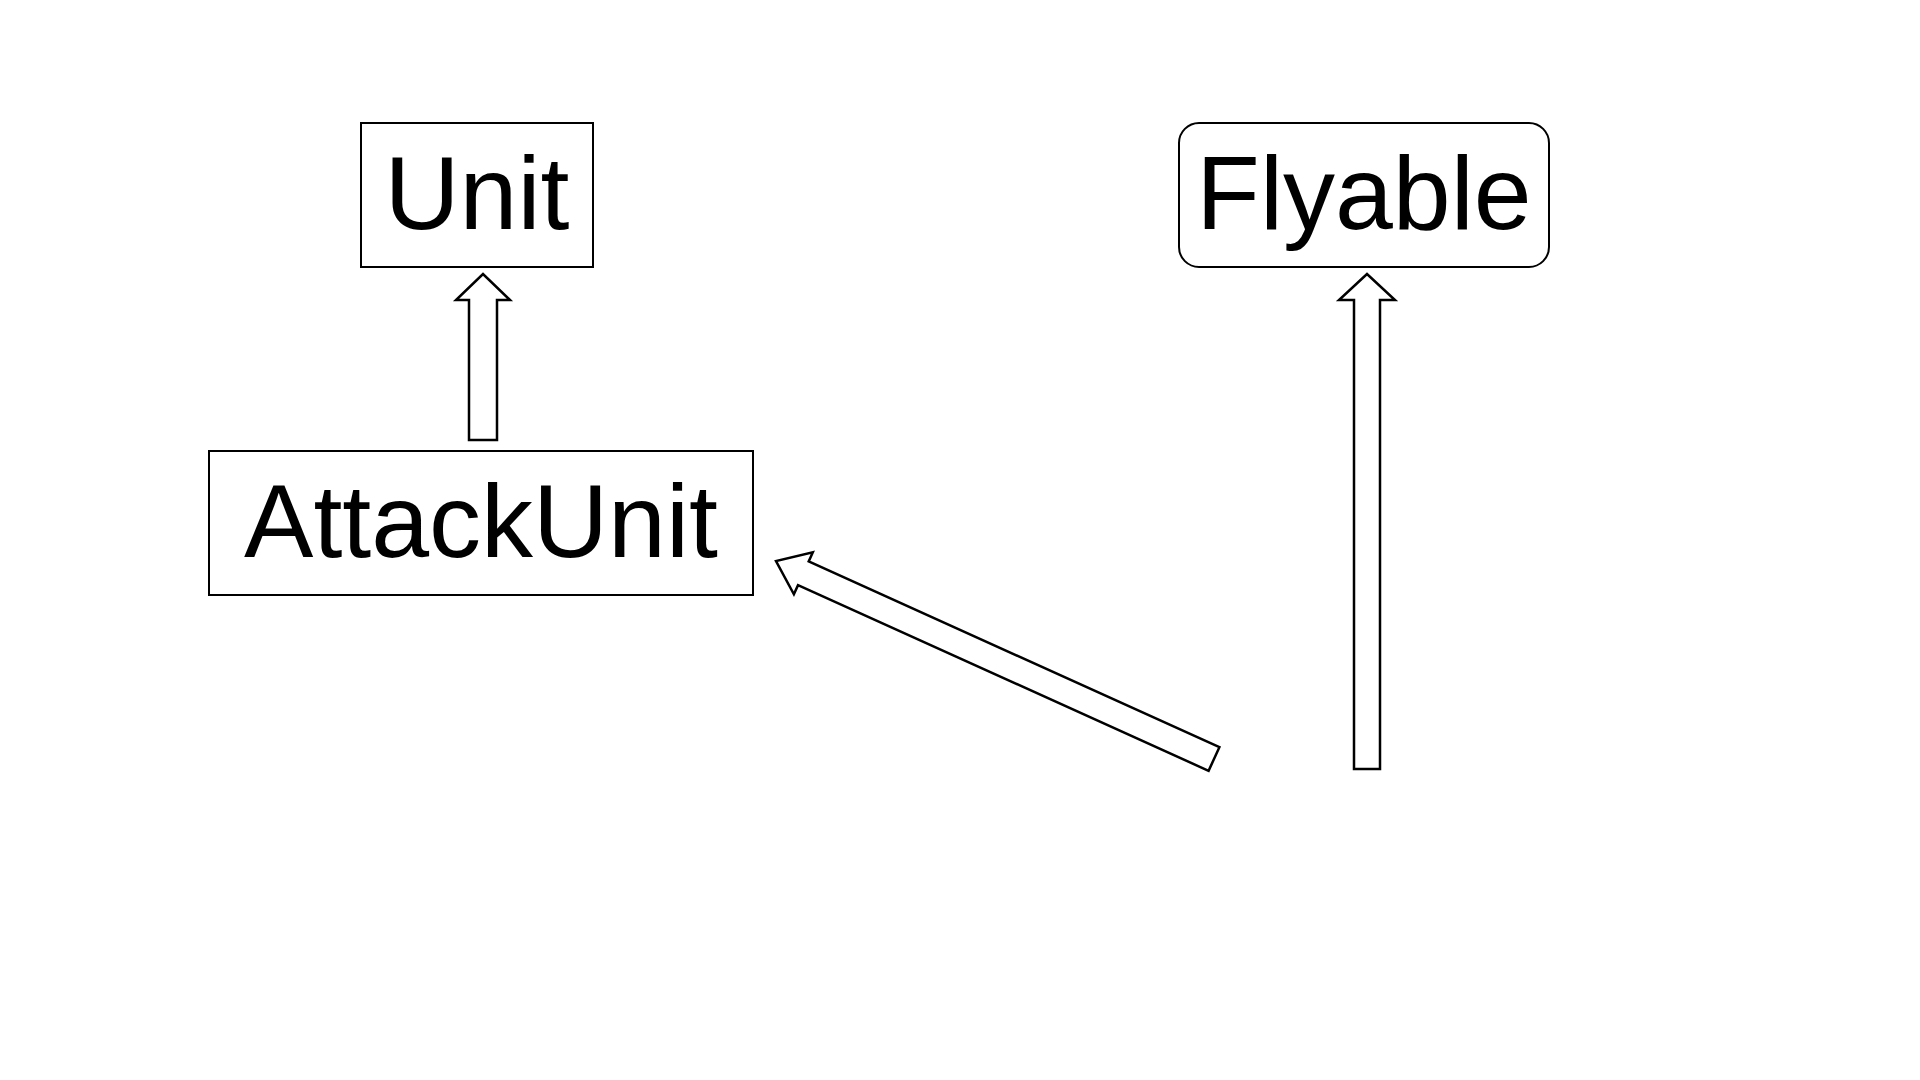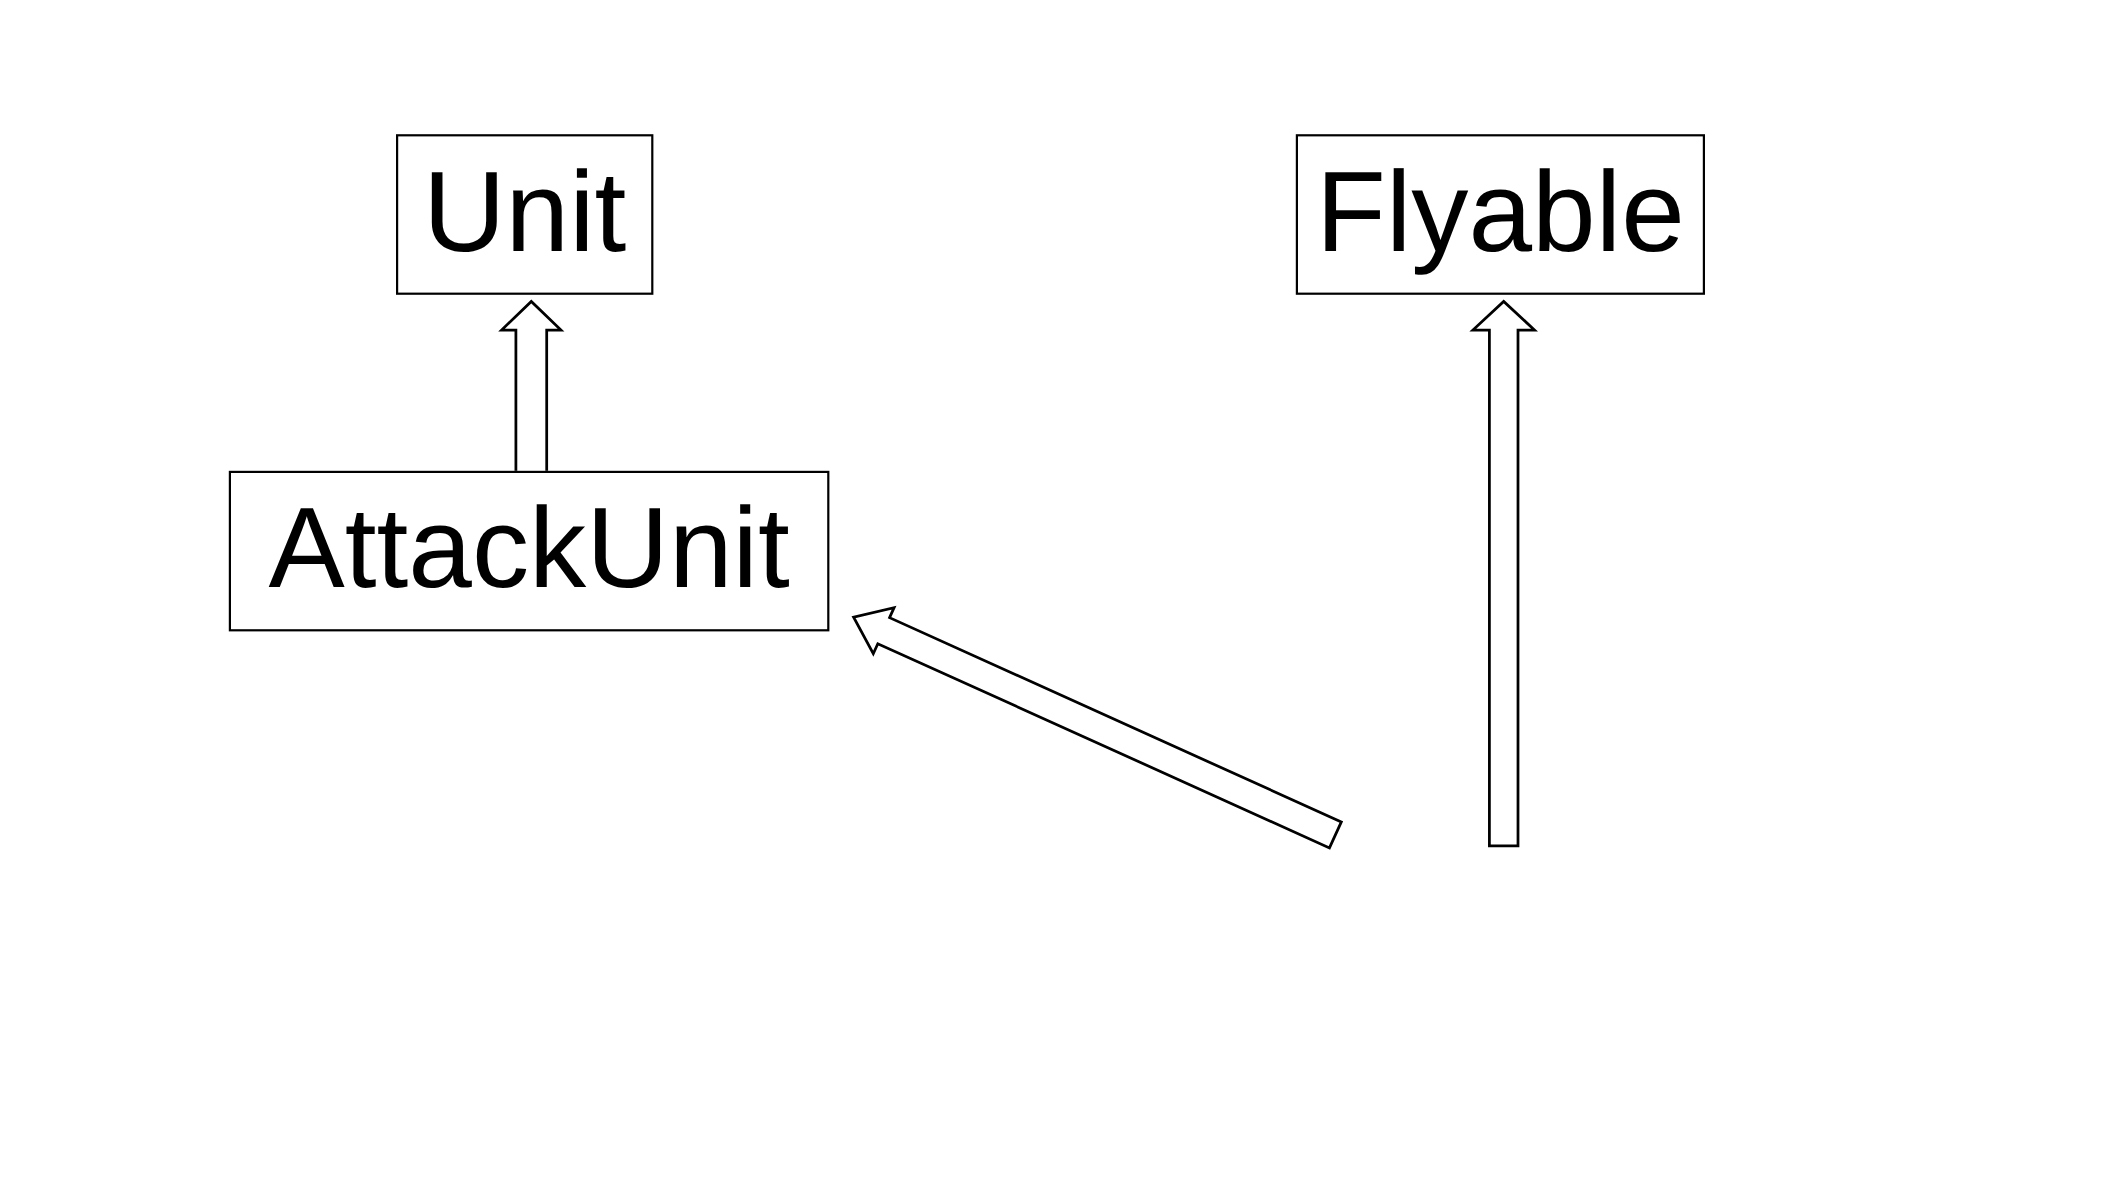--- a/index.html
+++ b/index.html
@@ -51,22 +51,22 @@
   <svg class="arrows" xmlns="http://www.w3.org/2000/svg">
       <polygon points="497,440 497,300 510,300 483,274 456,300 469,300 469,440" fill="#FFFFFF" stroke="#000000" stroke-width="2.5"></polygon>
       <polygon points="1380,769 1380,300 1395,300 1367,274 1339,300 1354,300 1354,769" fill="#FFFFFF" stroke="#000000" stroke-width="2.5"></polygon>
       <polygon points="1219.4,747.2 808.7,561.5 812.8,552.4 776,561 793.9,594.3 798,585.2 1208.6,770.8" fill="#FFFFFF" stroke="#000000" stroke-width="2.5"></polygon>
     </svg>
 
   <div class="node" style="left: 360px; top: 122px; width: 234px; height: 146px; border-color: rgb(0, 0, 0); color: rgb(0, 0, 0);">
     <span class="node-label">Unit</span>
   </div>
 
-  <div class="node" style="left: 1178px; top: 122px; width: 372px; height: 146px; border-color: rgb(0, 0, 0); color: rgb(0, 0, 0);">
+  <div class="node" style="left: 1178px; top: 122px; width: 372px; height: 146px; border-color: rgb(0, 0, 0); color: rgb(0, 0, 0); border-radius: 21px;">
     <span class="node-label">Flyable</span>
   </div>
 
-  <div class="node" style="left: 208px; top: 428px; width: 546px; height: 146px; border-color: rgb(0, 0, 0); color: rgb(0, 0, 0); align-items: center;">
+  <div class="node" style="left: 208px; top: 450px; width: 546px; height: 146px; border-color: rgb(0, 0, 0); color: rgb(0, 0, 0); align-items: center;">
     <span class="node-label">AttackUnit</span>
   </div>
 
 
 </div>
 
 </body></html>

